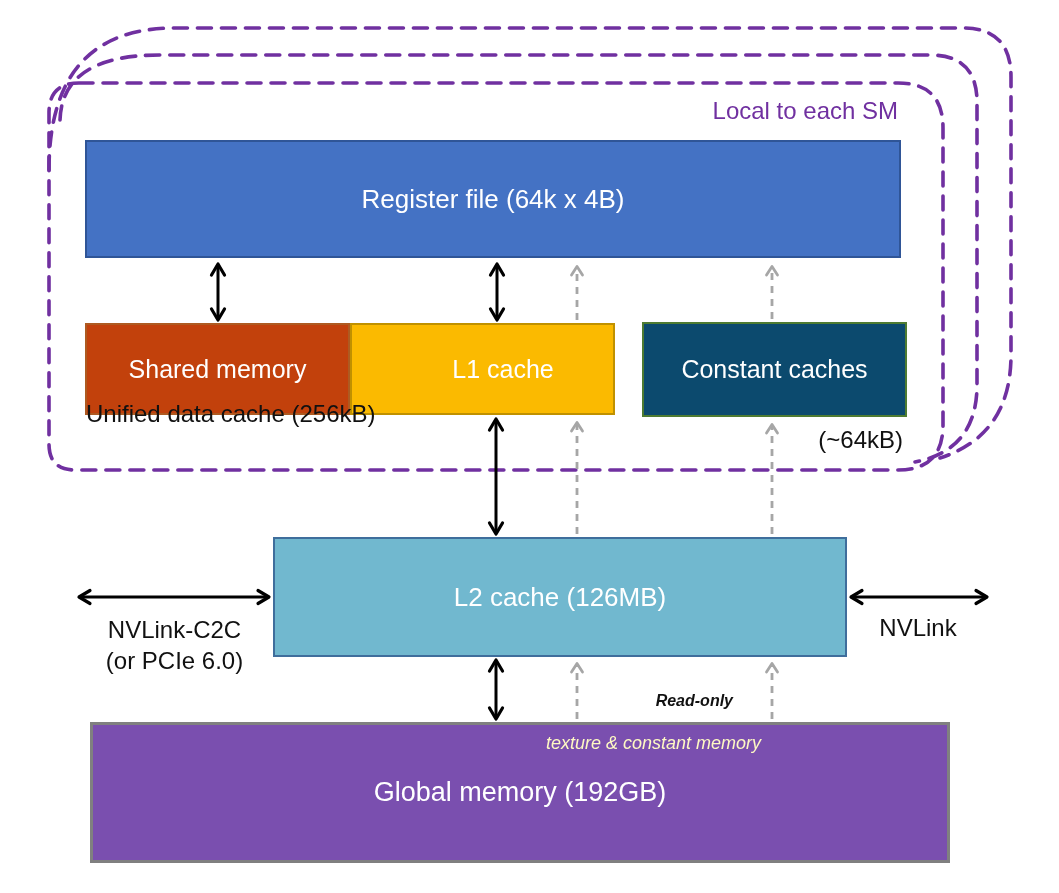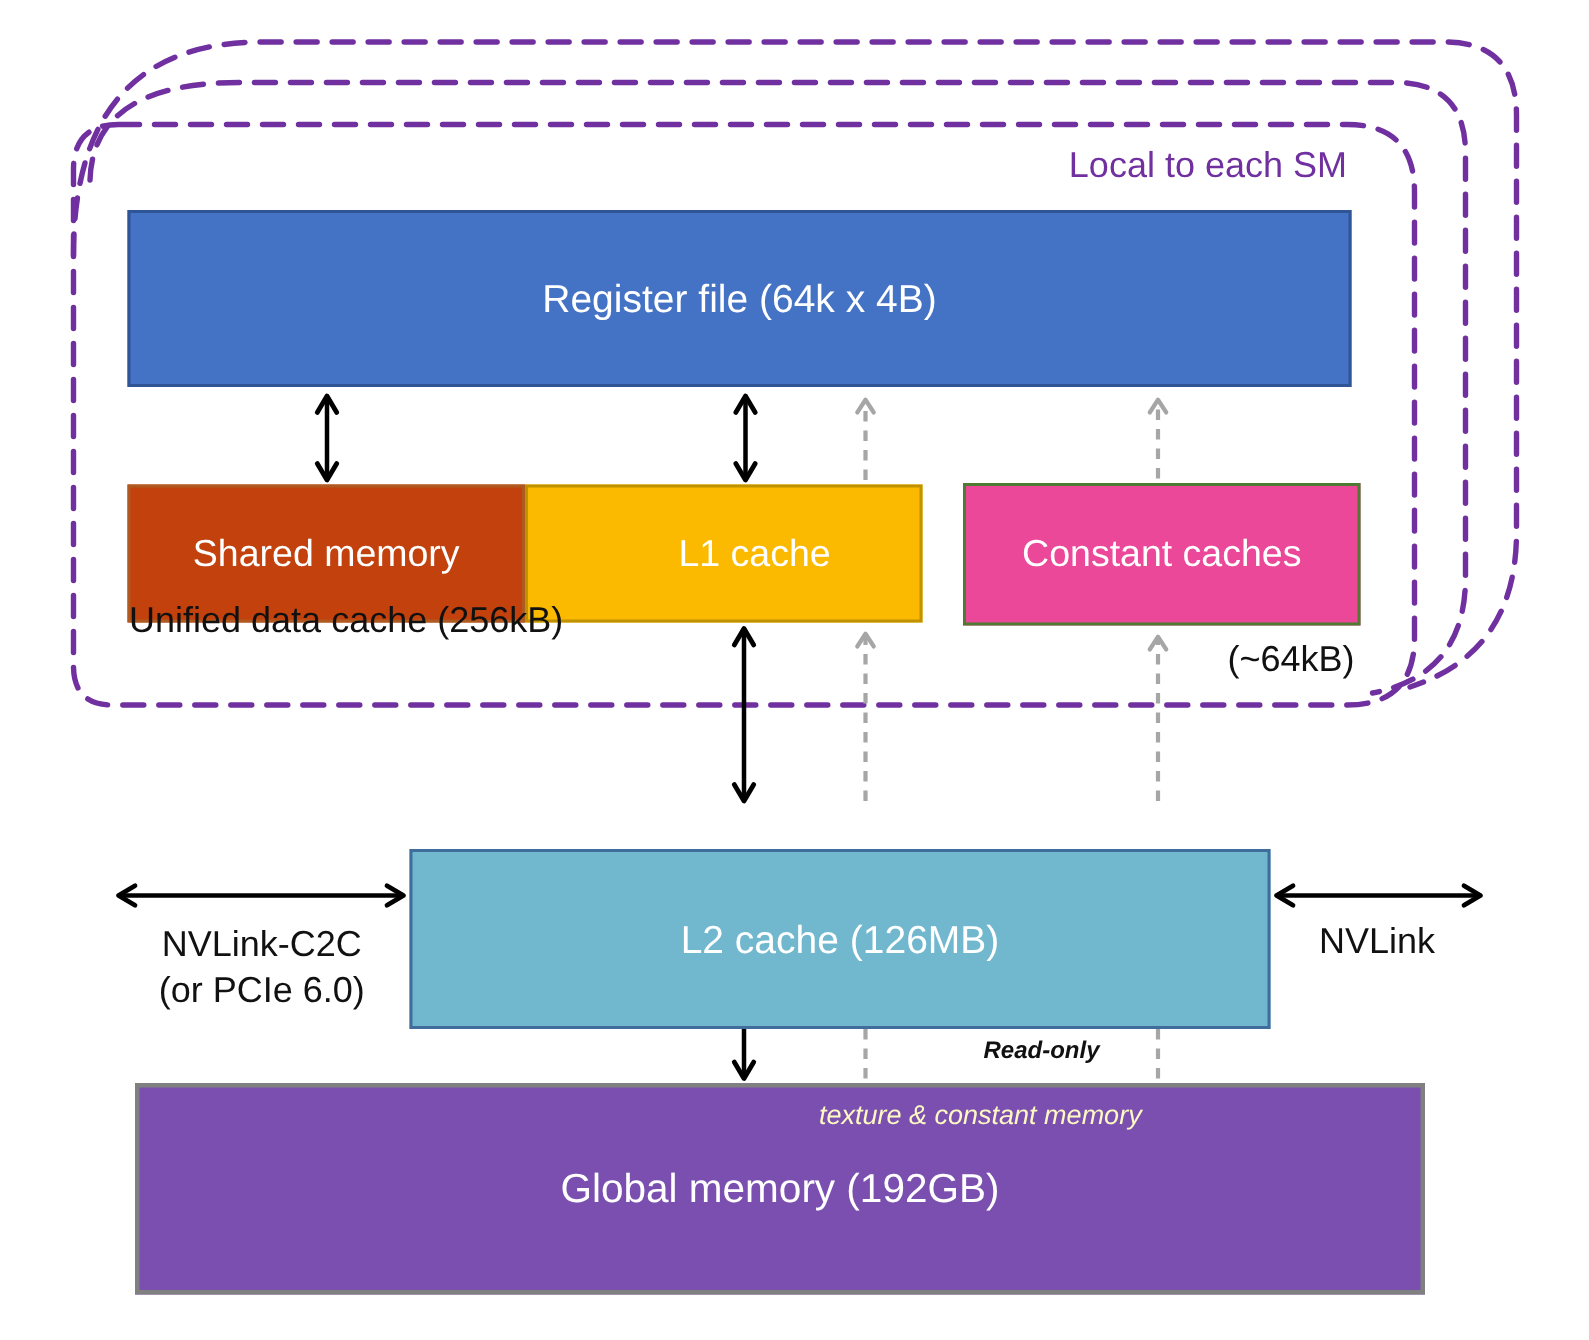--- a/index.html
+++ b/index.html
@@ -15,21 +15,21 @@
     position:absolute;
     display:flex;align-items:center;justify-content:center;
     color:#ffffff;
     text-align:center;
     box-sizing:border-box;
   }
   .box-register   {left:85px;  top:140px; width:816px; height:118px; border:2px solid #2F5597; font-size:26px;}
   .box-shared     {left:85px;  top:323px; width:265px; height:92px;  border:2px solid #AE5A21; font-size:25px;}
   .box-l1        {left:350px; top:323px; width:265px; height:92px;  border:2px solid #C09100; font-size:25px;}
   .box-constant   {left:642px; top:322px; width:265px; height:95px;  border:2px solid #4E7B31; font-size:25px;}
-  .box-l2         {left:273px; top:537px; width:574px; height:120px; border:2px solid #3F6E9C; font-size:26px;margin-top:29px;}
+  .box-l2         {left:273px; top:537px; width:574px; height:120px; border:2px solid #3F6E9C; font-size:26px;}
   .box-global     {left:90px;  top:722px; width:860px; height:141px; border:3px solid #808080; font-size:27px;}
   .lbl{position:absolute;color:#111111;}
   .lbl-sm-title{left:600px;top:97px;width:298px;text-align:right;font-size:24px;color:#7030A0;}
   .lbl-unified{left:86px;top:400px;font-size:24px;}
   .lbl-64kb{left:780px;top:426px;width:123px;text-align:right;font-size:24px;}
   .lbl-nvlinkc2c{left:72px;top:614px;width:205px;text-align:center;font-size:24px;line-height:31px;}
   .lbl-nvlink{left:845px;top:614px;width:146px;text-align:center;font-size:24px;}
   .lbl-readonly{left:593px;top:692px;width:140px;text-align:right;font-size:16px;font-style:italic;font-weight:600;}
   .lbl-texture{position:absolute;left:453px;top:8px;width:240px;text-align:left;font-size:18px;font-style:italic;font-weight:400;color:#fef9c3;}
 </style>
@@ -72,21 +72,21 @@
   </div>
 
   <div class="box box-shared" style="background: #c2410c;">
     <span>Shared memory</span>
   </div>
 
   <div class="box box-l1" style="background: rgb(251, 186, 0); padding-left: 41px;">
     <span>L1 cache</span>
   </div>
 
-  <div class="box box-constant" style="background: #ec4899;">
+  <div class="box box-constant" style="background: #0c4a6e;">
     <span>Constant caches</span>
   </div>
 
   <div class="box box-l2" style="background: rgb(113, 184, 207);">
     <span>L2 cache (126MB)</span>
   </div>
 
   <div class="box box-global" style="background: rgb(122, 79, 175);">
     <span>Global memory (192GB)</span>
     <span class="lbl-texture">texture &amp; constant memory</span>

